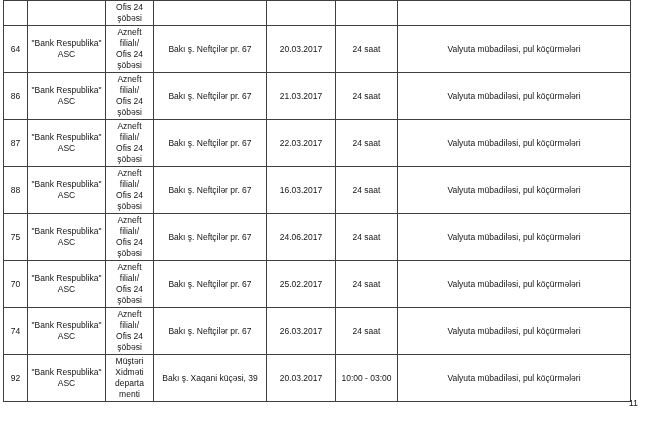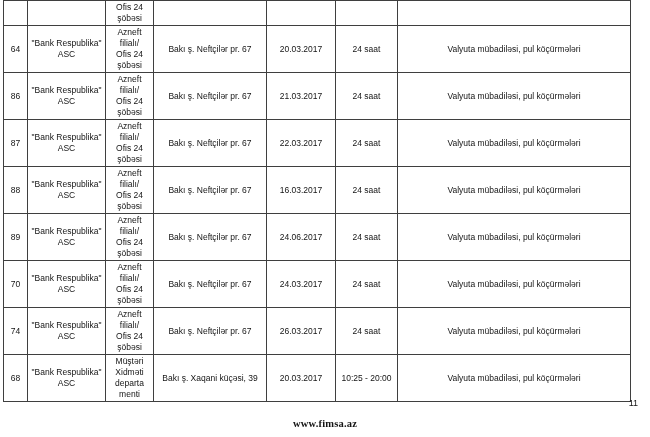--- a/index.html
+++ b/index.html
@@ -140,21 +140,21 @@
 filialı/
 Ofis 24
 şöbəsi</td>
           <td>Bakı ş. Neftçilər pr. 67</td>
           <td>16.03.2017</td>
           <td>24 saat</td>
           <td>Valyuta mübadiləsi, pul köçürmələri</td>
         </tr>
 
         <tr>
-          <td>89</td>
+          <td>75</td>
           <td>"Bank Respublika"
 ASC</td>
           <td>Azneft
 filialı/
 Ofis 24
 şöbəsi</td>
           <td>Bakı ş. Neftçilər pr. 67</td>
           <td>24.06.2017</td>
           <td>24 saat</td>
           <td>Valyuta mübadiləsi, pul köçürmələri</td>
@@ -162,51 +162,50 @@
 
         <tr>
           <td>70</td>
           <td>"Bank Respublika"
 ASC</td>
           <td>Azneft
 filialı/
 Ofis 24
 şöbəsi</td>
           <td>Bakı ş. Neftçilər pr. 67</td>
-          <td>24.03.2017</td>
+          <td>25.02.2017</td>
           <td>24 saat</td>
           <td>Valyuta mübadiləsi, pul köçürmələri</td>
         </tr>
 
         <tr>
           <td>74</td>
           <td>"Bank Respublika"
 ASC</td>
           <td>Azneft
 filialı/
 Ofis 24
 şöbəsi</td>
           <td>Bakı ş. Neftçilər pr. 67</td>
           <td>26.03.2017</td>
           <td>24 saat</td>
           <td>Valyuta mübadiləsi, pul köçürmələri</td>
         </tr>
 
         <tr>
-          <td>68</td>
+          <td>92</td>
           <td>"Bank Respublika"
 ASC</td>
           <td>Müştəri
 Xidməti
 departa
 menti</td>
           <td>Bakı ş. Xaqani küçəsi, 39</td>
           <td>20.03.2017</td>
-          <td>10:25 - 20:00</td>
+          <td>10:00 - 03:00</td>
           <td>Valyuta mübadiləsi, pul köçürmələri</td>
         </tr>
       </tbody>
   </table>
 
   <div class="page-number">11</div>
-  <div class="footer-url">www.fimsa.az</div>
 
 </div>
 
 </body></html>

